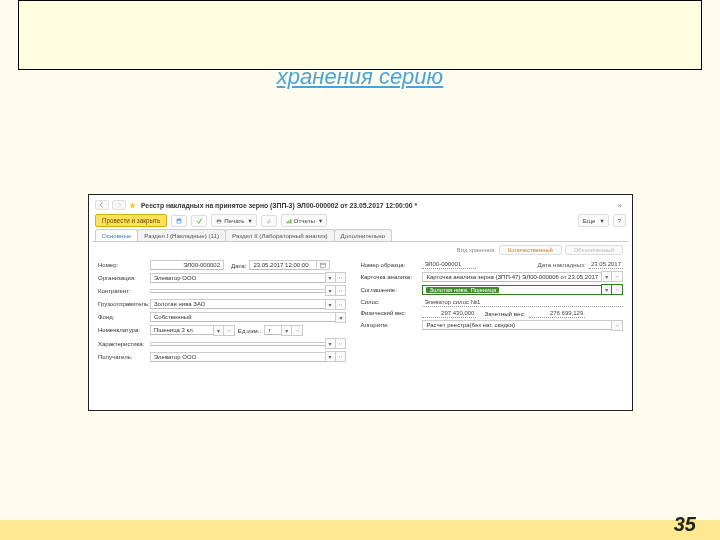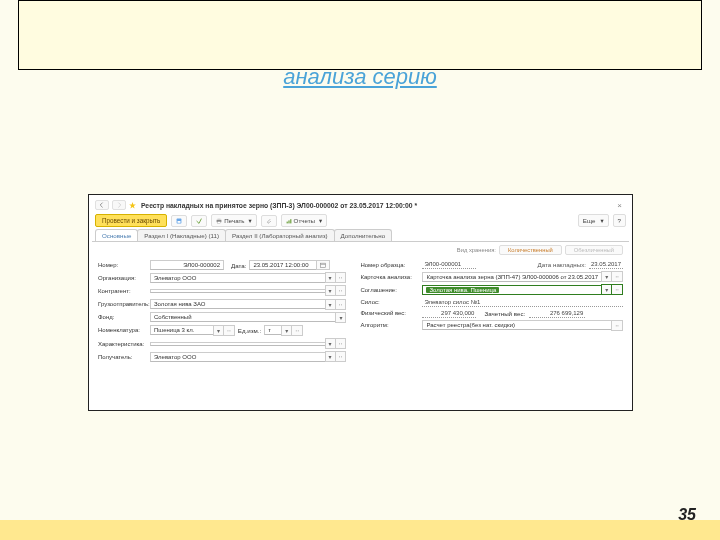--- a/index.html
+++ b/index.html
@@ -1,19 +1,19 @@
 <!DOCTYPE html>
 <html><head>
 <meta charset="utf-8">
 <style>
   * { box-sizing: border-box; font-family: Arial, sans-serif; }
   body { margin: 0; background: #fdfcee; width: 720px; height: 540px; position: relative; }
   .yellow-banner { position: absolute; top: 0; left: 18px; right: 18px; height: 70px; background: #fffce0; border: 1px solid #000; }
   .subtitle { position: absolute; top: 64px; left: 0; right: 0; text-align: center; color: #4aa3d8; font-size: 22px; text-decoration: underline; font-style: italic; }
-  .page-num { position: absolute; bottom: 16px; right: 24px; font-weight: bold; font-style: italic; font-size: 16px; color: #222; }
+  .page-num { position: absolute; bottom: 4px; right: 24px; font-weight: bold; font-style: italic; font-size: 20px; color: #222; }
   .bottom-band { position: absolute; bottom: 0; left: 0; right: 0; height: 20px; background: #ffe88f; }
 
   .app-window { position: absolute; left: 88px; top: 194px; width: 545px; height: 217px; background: #fff; border: 1px solid #222; padding: 3px; font-size: 6.2px; color: #333; }
   .title-bar { display: flex; align-items: center; gap: 3px; padding: 2px 3px; }
   .nav-btn { border: 1px solid #e0e0e0; background: #f8f8f8; padding: 1px 3px; border-radius: 2px; display: inline-flex; align-items: center; justify-content: center; }
   .nav-btn svg { width: 6px; height: 6px; }
   .star svg { width: 7px; height: 7px; }
   .title-text { font-weight: bold; font-size: 6.8px; margin-left: 2px; }
   .close-x { margin-left: auto; color: #888; font-size: 8px; padding: 0 4px; cursor: pointer; }
 
@@ -43,21 +43,21 @@
   .sel-highlight .selected-chip { background: #3f8c2b; color: #fff; padding: 0 3px; border-radius: 1px; }
   .inp-btn { border: 1px solid #ccc; padding: 1px 3px; font-size: 6px; color: #666; background: #fafafa; margin-left: -1px; }
   .dotted-underline { border: none; border-bottom: 1px dotted #999; background: transparent; padding: 1px 2px; font-size: 6px; color: #444; }
   .small-gap { width: 4px; }
   svg { display: block; }
 </style>
 </head>
 <body>
 
 <div class="yellow-banner"></div>
-<div class="subtitle">анализа серию</div>
+<div class="subtitle">хранения серию</div>
 
 <div class="app-window">
 
   <div class="title-bar">
     <span class="nav-btn">
         <svg viewBox="0 0 10 10">
           <path d="M6 1 L2 5 L6 9" stroke="#777" fill="none" stroke-width="1.3"></path>
         </svg>
       </span>
     <span class="nav-btn">

